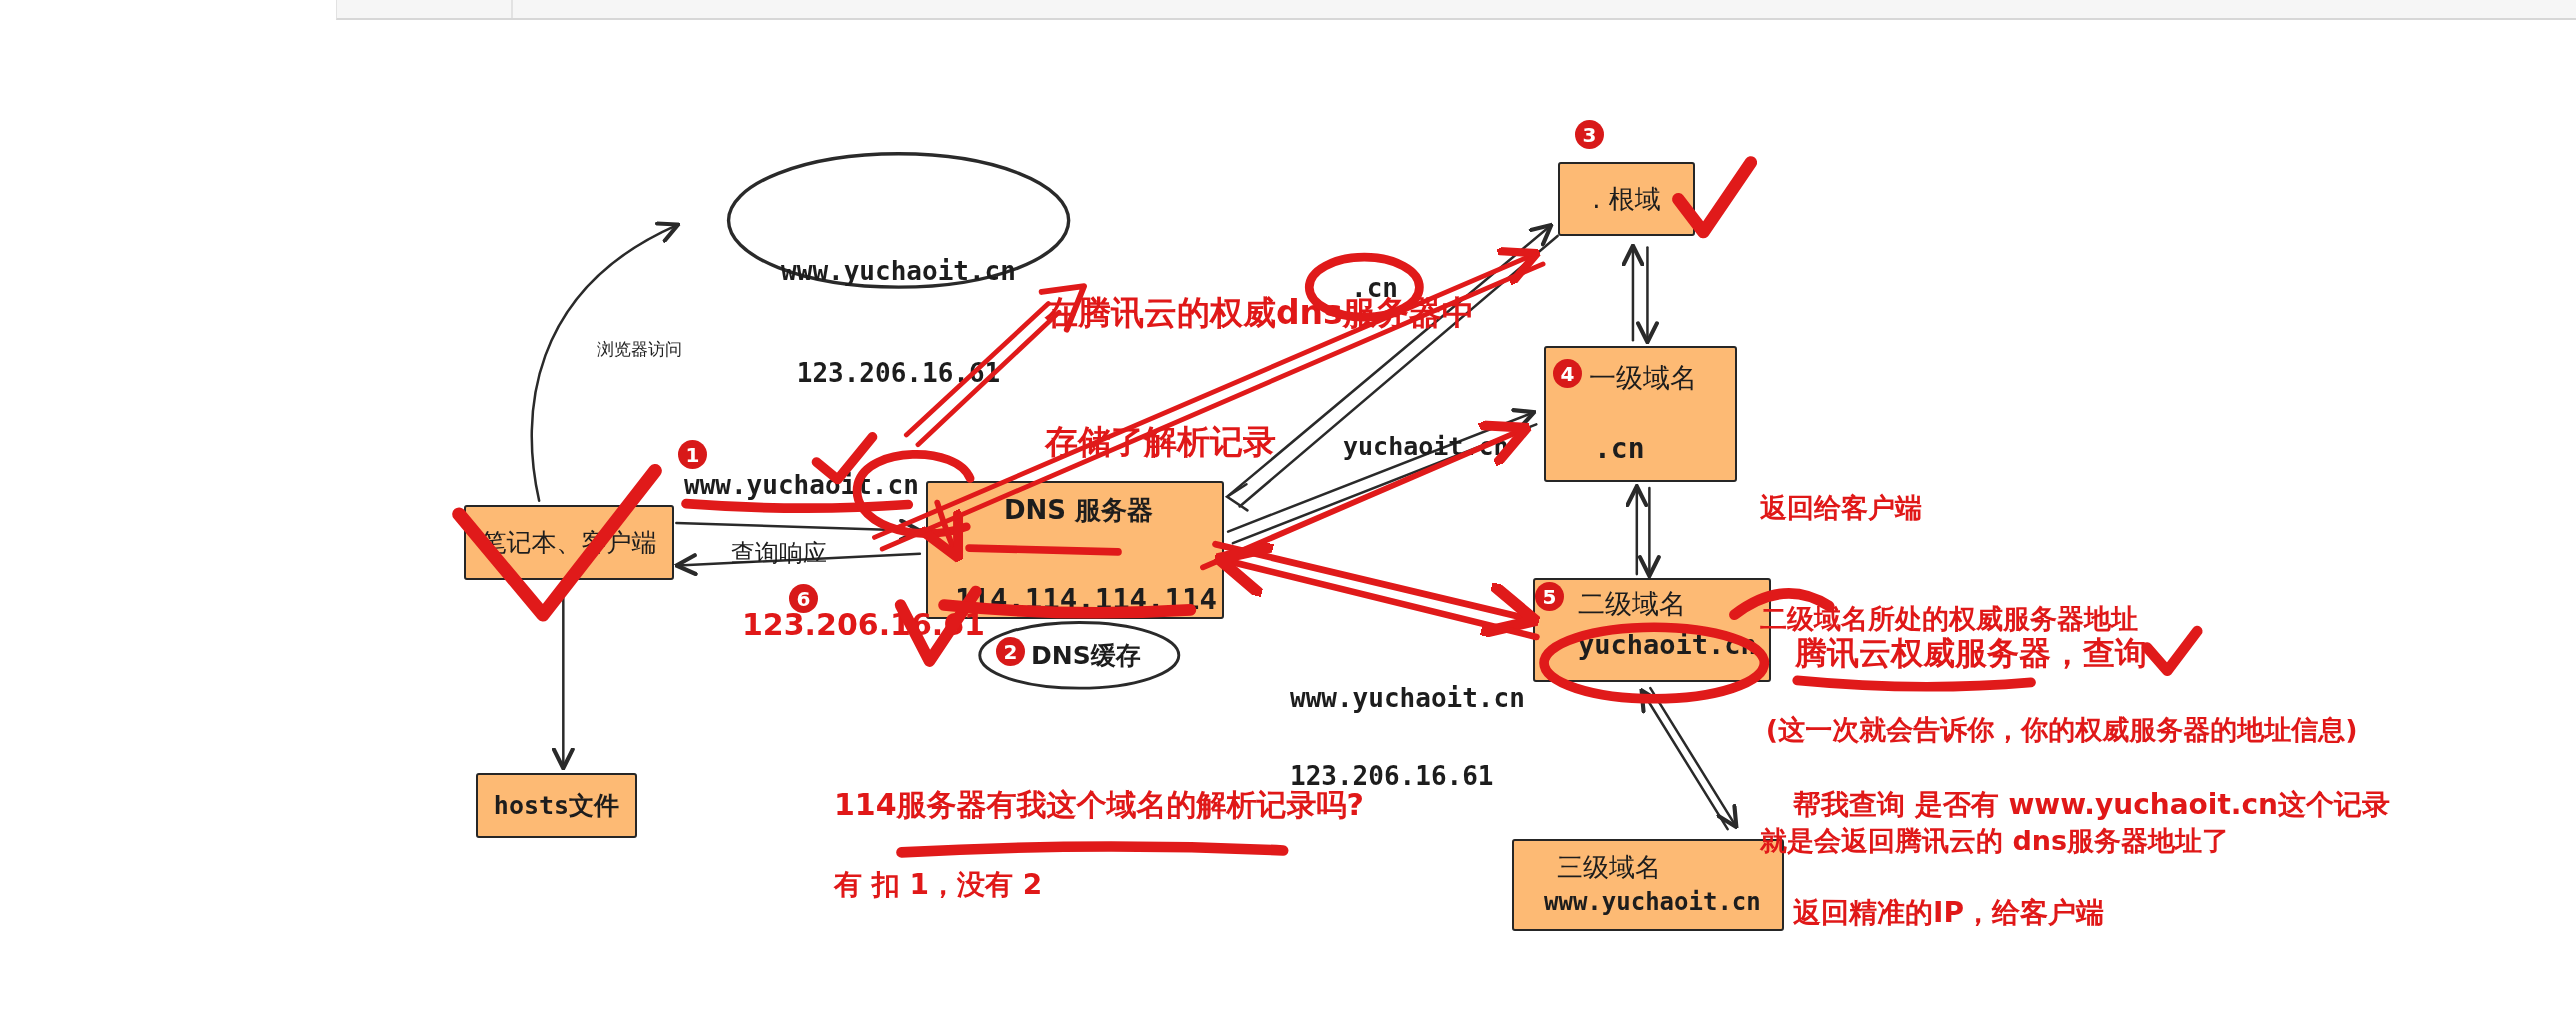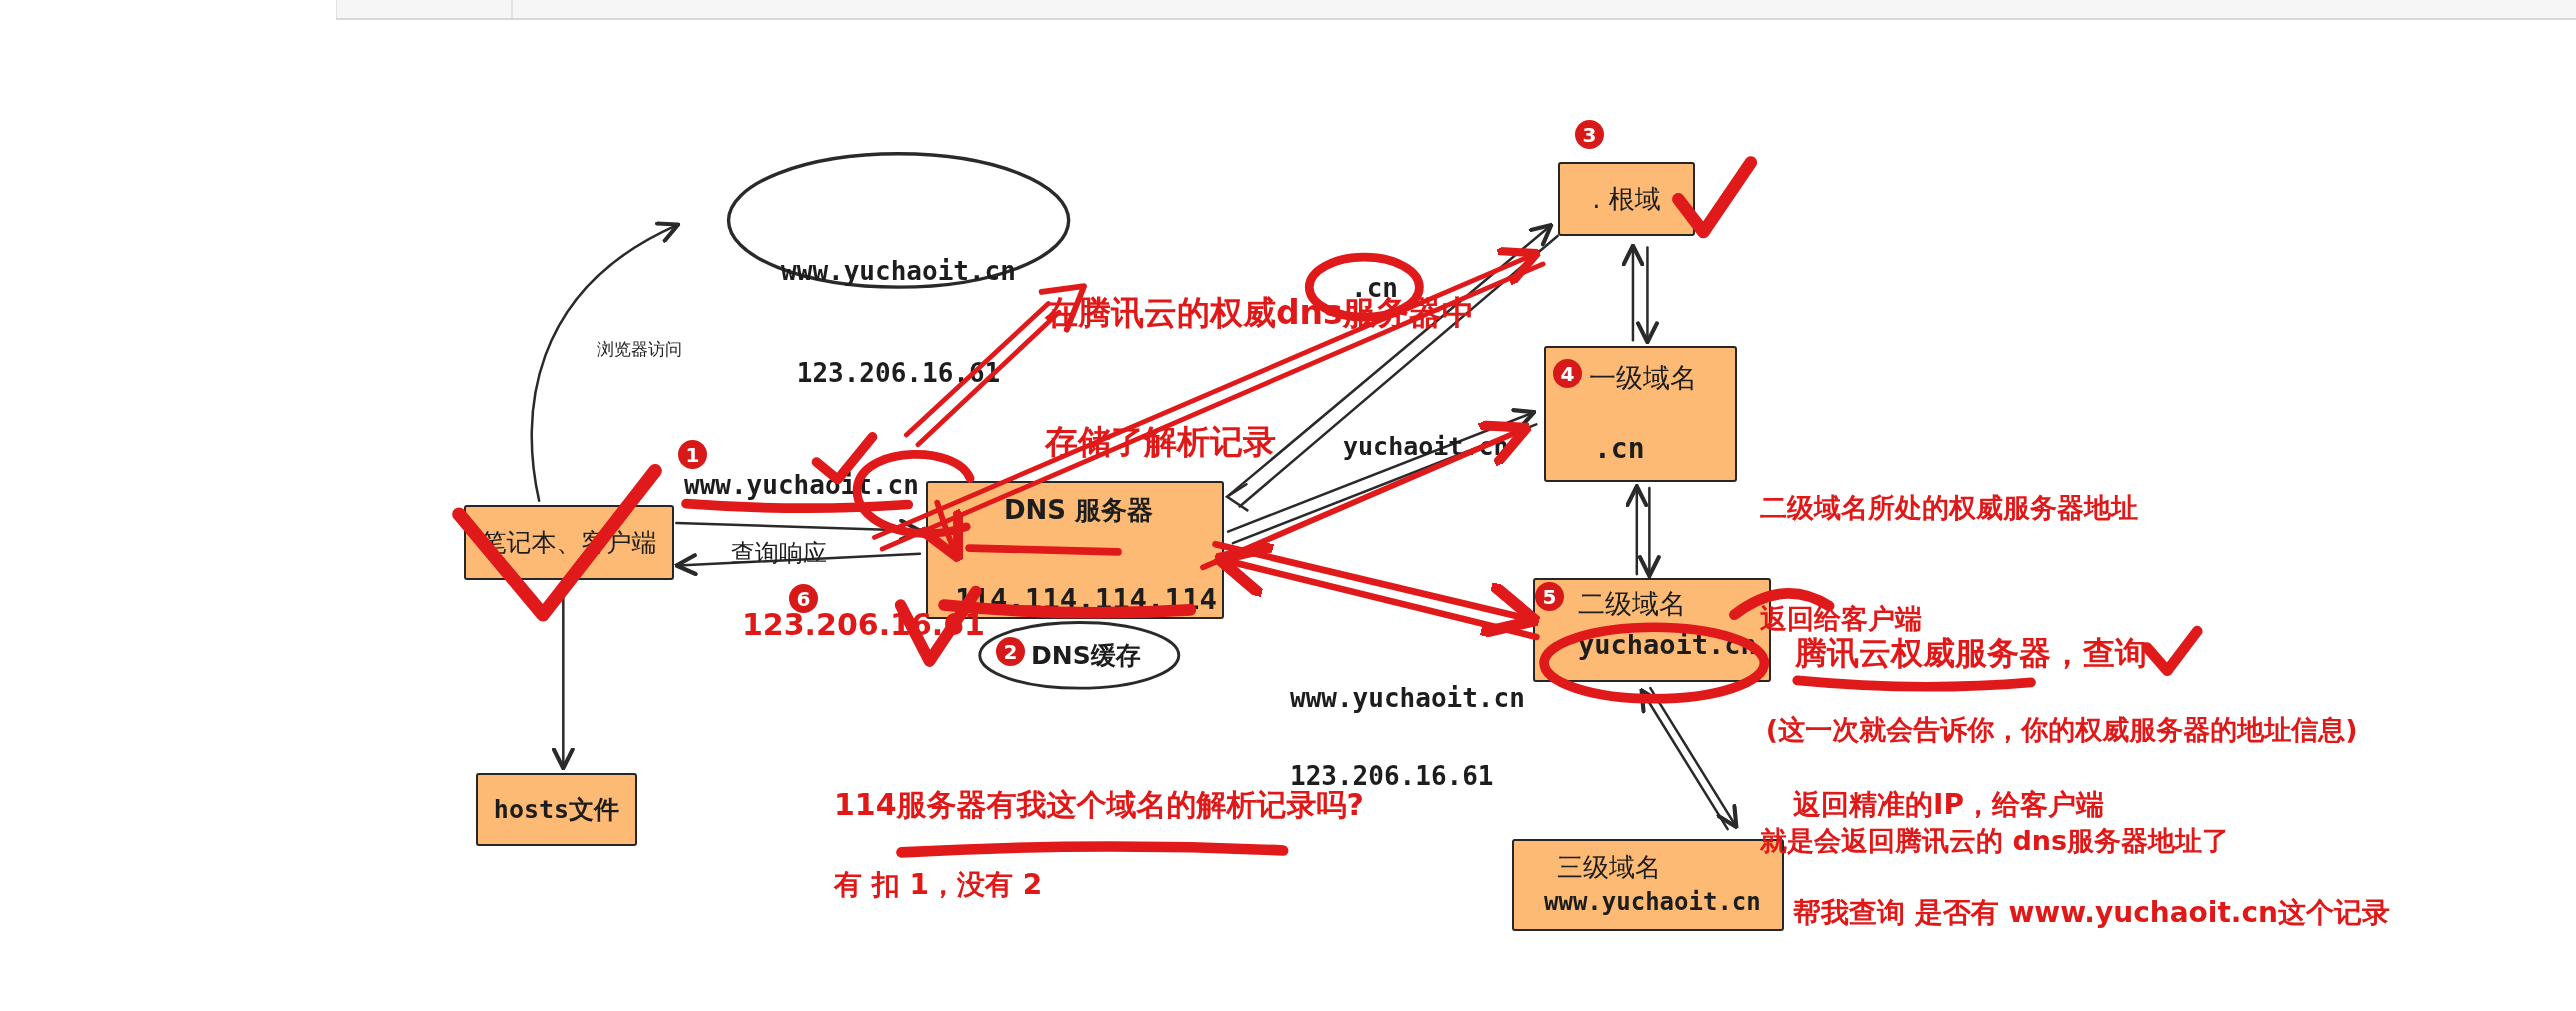--- a/index.html
+++ b/index.html
@@ -56,21 +56,21 @@
   <div class="box ctr" style="left:1558px;top:162px;width:137px;height:74px;">
     <span class="txt2" style="font-size:26px;">. 根域</span>
   </div>
   <div class="box" style="left:1544px;top:346px;width:193px;height:136px;"></div>
   <div class="box" style="left:1533px;top:578px;width:238px;height:104px;"></div>
   <div class="box" style="left:1512px;top:839px;width:272px;height:92px;"></div>
   <div class="box" style="left:926px;top:481px;width:298px;height:138px;"></div>
   <div class="box ctr" style="left:464px;top:505px;width:210px;height:75px;">
     <span style="font-size:25px;">笔记本、客户端</span>
   </div>
-  <div class="box ctr" style="left:476px;top:773px;width:161px;height:73px;">
+  <div class="box ctr" style="left:476px;top:773px;width:161px;height:65px;">
     <span class="mono" style="font-size:25px;font-weight:bold;">hosts文件</span>
   </div>
 
   <div class="txt mono" style="left:744px;top:186px;width:309px;text-align:center;font-size:26px;font-weight:bold;line-height:34px;">
     <div>www.yuchaoit.cn</div>
     <div>123.206.16.61</div>
   </div>
 
   <div class="txt" style="left:1589px;top:360px;font-size:27px;">一级域名</div>
   <div class="txt mono" style="left:1594px;top:432px;font-size:28px;font-weight:bold;">.cn</div>
@@ -95,32 +95,32 @@
     <div>www.yuchaoit.cn</div>
     <div>123.206.16.61</div>
   </div>
 
   <div class="txt red" style="left:1045px;top:205px;font-size:33px;line-height:43px;">
     <div>在腾讯云的权威dns服务器中</div>
     <div>存储了解析记录</div>
   </div>
 
   <div class="txt red" style="left:1760px;top:415px;font-size:27px;line-height:37px;">
+    <div>返回给客户端</div>
     <div>二级域名所处的权威服务器地址</div>
-    <div>返回给客户端</div>
     <div style="padding-left:5.8px;">(这一次就会告诉你，你的权威服务器的地址信息)</div>
     <div>就是会返回腾讯云的 dns服务器地址了</div>
   </div>
 
   <div class="txt red" style="left:742px;top:607px;font-size:30px;">123.206.16.61</div>
   <div class="txt red" style="left:1795px;top:632px;font-size:32px;">腾讯云权威服务器，查询</div>
 
   <div class="txt red" style="left:1793px;top:715px;font-size:28px;line-height:36px;">
+    <div>帮我查询 是否有 www.yuchaoit.cn这个记录</div>
     <div>返回精准的IP，给客户端</div>
-    <div>帮我查询 是否有 www.yuchaoit.cn这个记录</div>
   </div>
 
   <div class="txt red" style="left:834px;top:785px;font-size:30px;">114服务器有我这个域名的解析记录吗?</div>
   <div class="txt red" style="left:834px;top:866px;font-size:28px;">有 扣 1，没有 2</div>
 
   <div class="badge" style="left:678px;top:440px;">1</div>
   <div class="badge" style="left:996px;top:637px;">2</div>
   <div class="badge" style="left:1575px;top:120px;">3</div>
   <div class="badge" style="left:1553px;top:359px;">4</div>
   <div class="badge" style="left:1535px;top:582px;">5</div>

